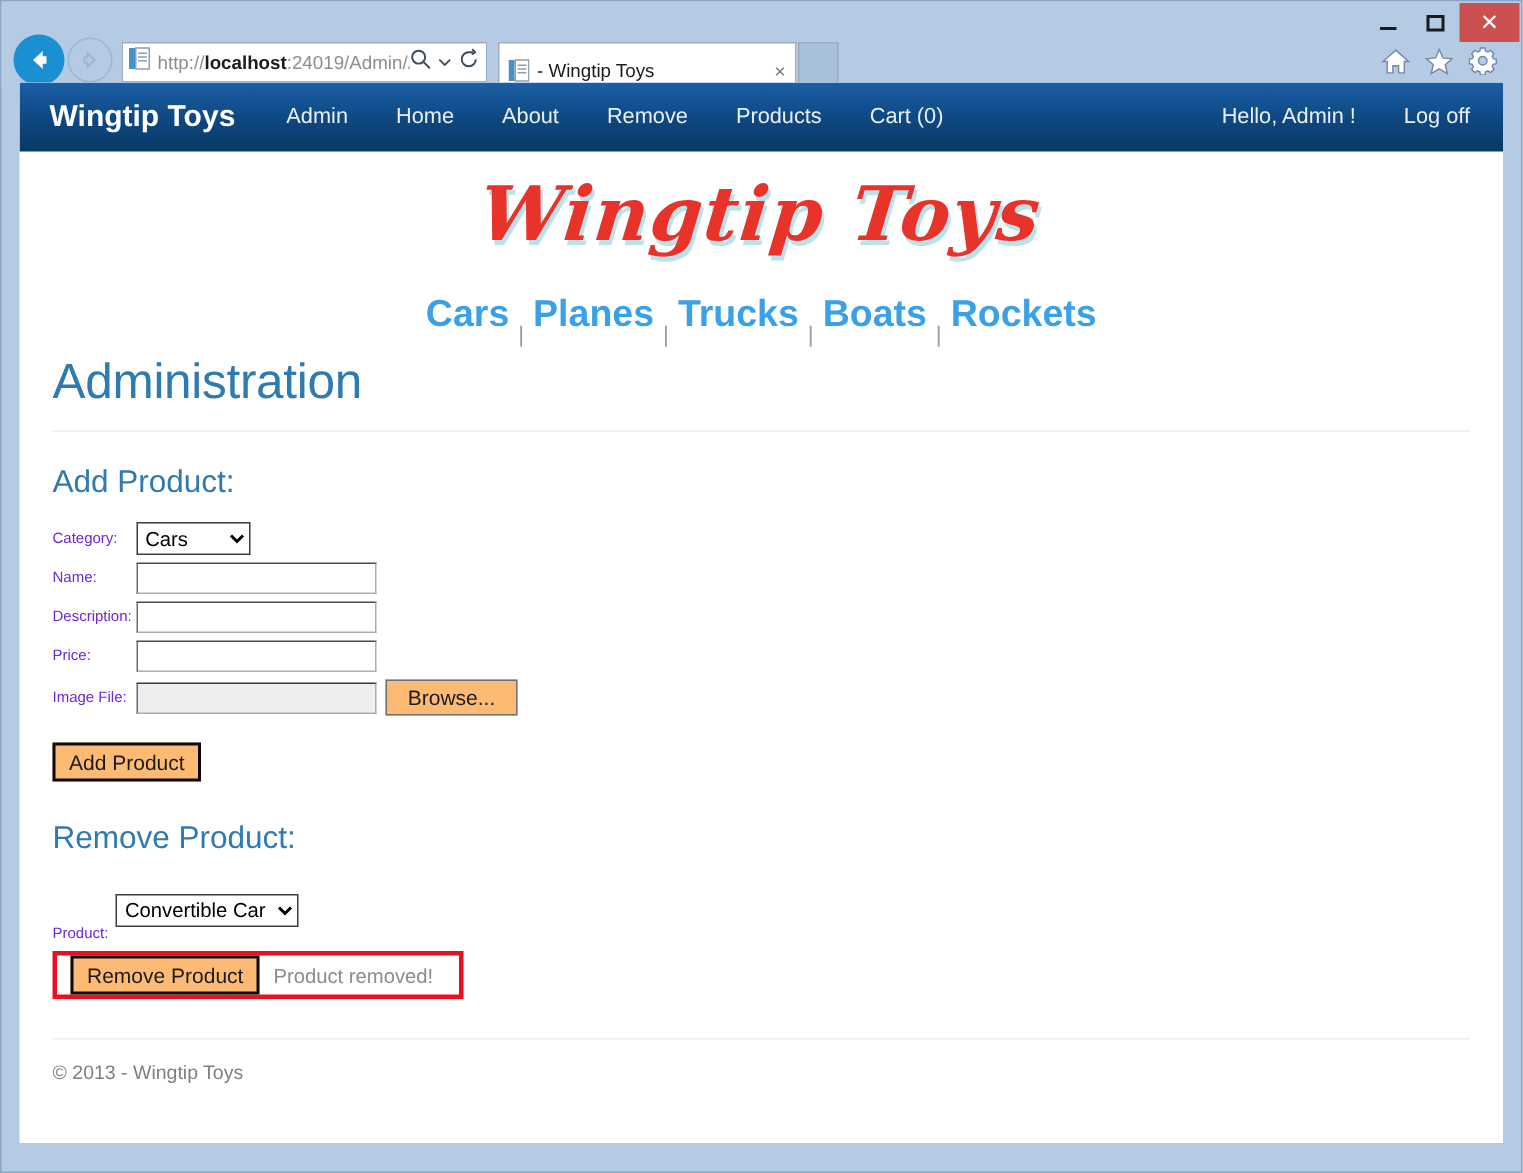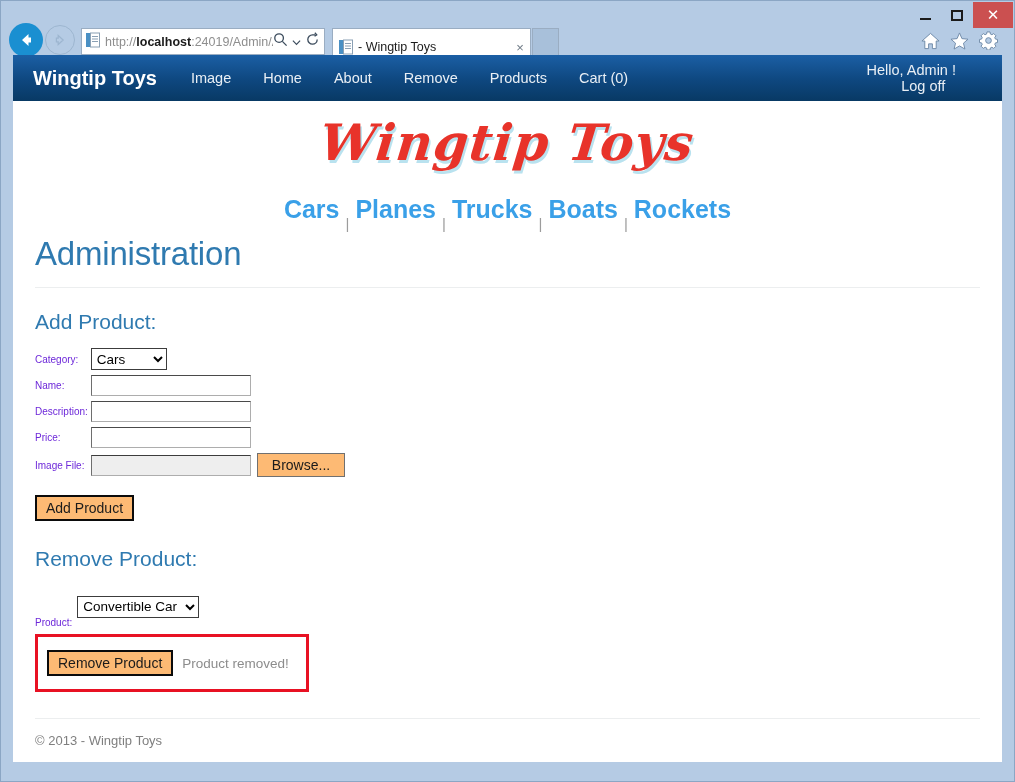--- a/index.html
+++ b/index.html
@@ -138,21 +138,21 @@
     padding: 0 14px 0 20px;
   }
   #brand {
     color: #ffffff; font-size: 20px; font-weight: bold;
     margin-right: 34px; white-space: nowrap;
   }
   .nav-link {
     color: #e9eff5; font-size: 14.5px;
     margin-right: 32px; white-space: nowrap;
   }
-  #nav-right { margin-left: auto; display: flex; align-items: center; flex-direction: column; }
+  #nav-right { margin-left: auto; display: flex; align-items: center; }
   #nav-right .nav-link:last-child { margin-right: 8px; }
 
   
   #logo-row {
     height: 82px;
     display: flex; align-items: center; justify-content: center;
   }
   #site-logo {
     font-family: "DejaVu Serif", serif;
     font-style: italic;
@@ -247,21 +247,21 @@
   }
   #add-product-button { margin: 13px 0 0 0; }
 
   #remove-section { margin-top: 26px; }
   .inline-row { display: flex; align-items: center; }
   .inline-row .field-label { margin-right: 2px; }
 
   
   #remove-highlight {
     border: 3px solid #e81123;
-    padding: 13px 9px;
+    padding: 0 9px;
     margin-top: 6px;
     display: inline-flex; align-items: center;
     width: 274px;
   }
   #remove-status {
     font-size: 13.5px; color: #8c8c8c;
     margin-left: 9px; white-space: nowrap;
   }
 
   #footer-hr { height: 1px; background: #eceeef; margin: 26px 0 14px 0; }
@@ -357,21 +357,21 @@
           <circle cx="10" cy="10" r="3" fill="#b5cbe4" stroke="#6f8aa8" stroke-width="1"></circle>
         </svg>
       </span>
     </div>
   </div>
 
   <div id="viewport">
 
     <div id="site-nav">
       <span id="brand">Wingtip Toys</span>
-      <span class="nav-link">Image</span>
+      <span class="nav-link">Admin</span>
       <span class="nav-link">Home</span>
       <span class="nav-link">About</span>
       <span class="nav-link">Remove</span>
       <span class="nav-link">Products</span>
       <span class="nav-link">Cart (0)</span>
       <span id="nav-right">
         <span class="nav-link">Hello, Admin !</span>
         <span class="nav-link">Log off</span>
       </span>
     </div>

